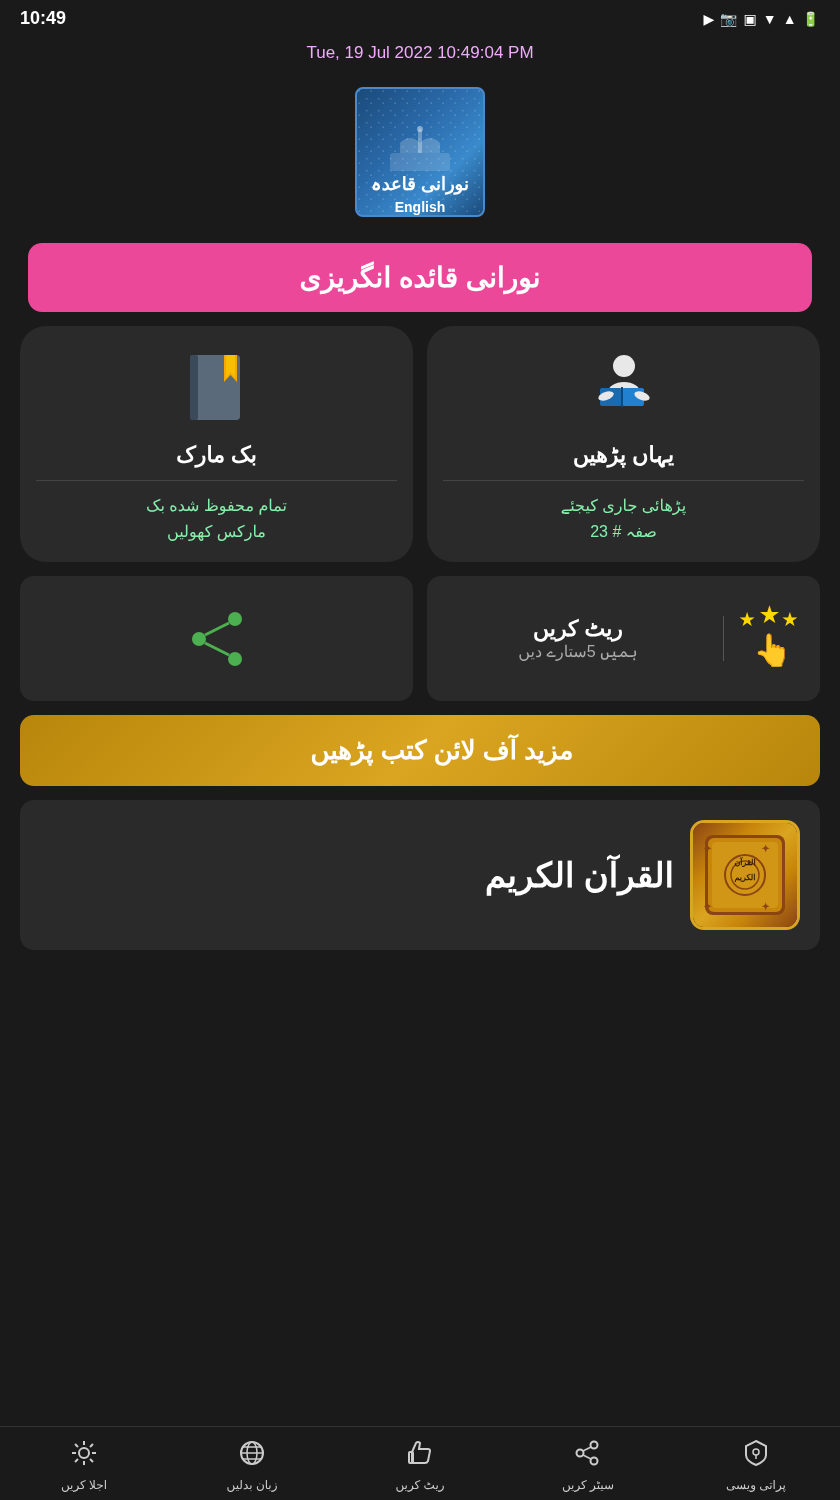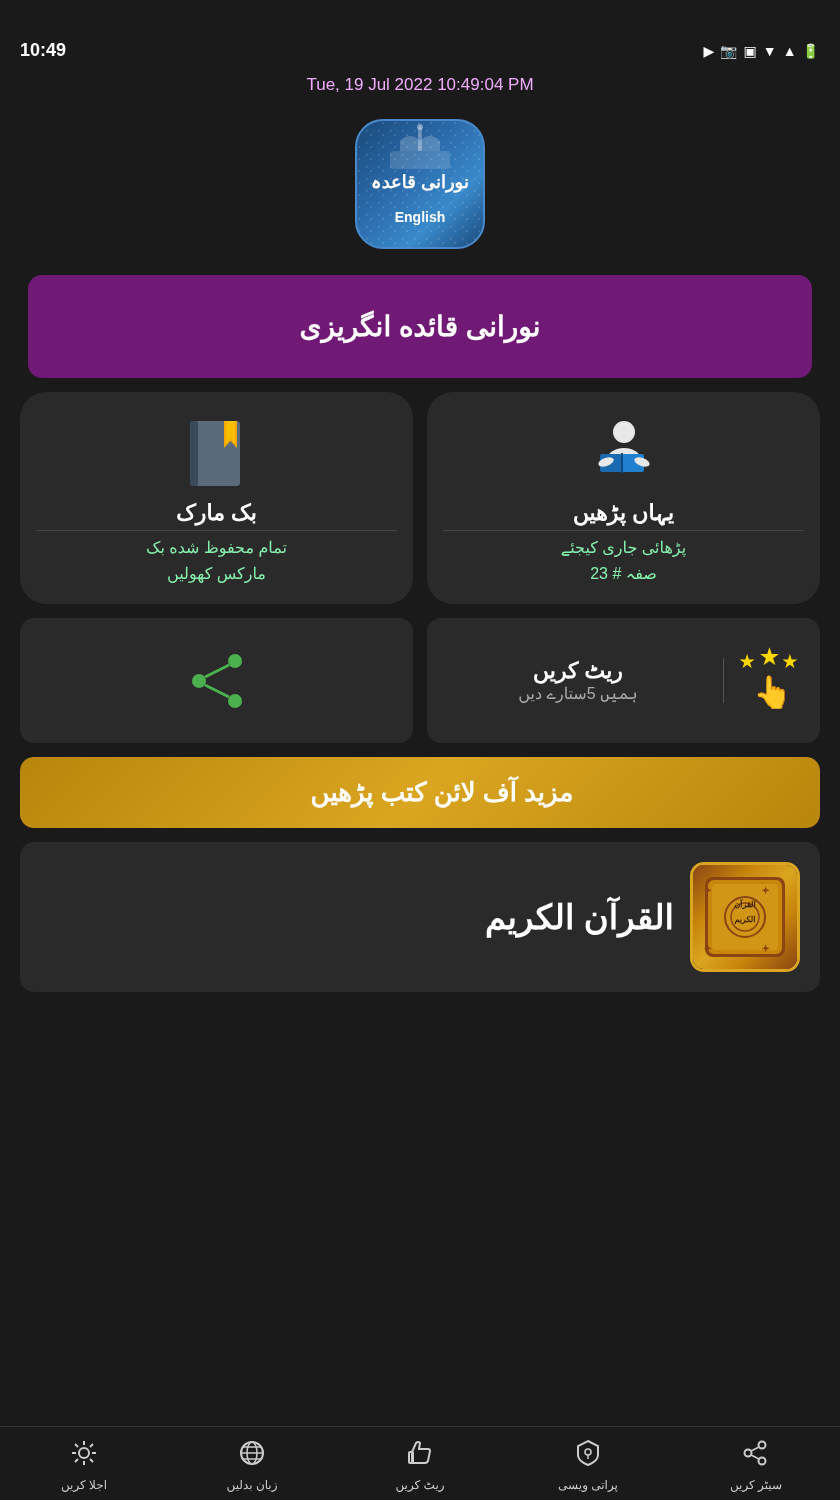--- a/index.html
+++ b/index.html
@@ -12,21 +12,20 @@
       overflow-x: hidden;
     }
 
     
     .status-bar {
       display: flex;
       justify-content: space-between;
       align-items: center;
       padding: 8px 20px;
       background: #1a1a1a;
-      margin-top: 32px;
     }
     .status-time {
       font-size: 18px;
       font-weight: bold;
       color: #fff;
     }
     .status-icons {
       display: flex;
       align-items: center;
       gap: 6px;
@@ -47,59 +46,59 @@
 
     
     .app-icon-wrap {
       display: flex;
       justify-content: center;
       padding: 18px 0 10px;
     }
     .app-icon {
       width: 130px;
       height: 130px;
-      border-radius: 28px;
+      border-radius: 8px;
       background: linear-gradient(135deg, #1a4a7a 0%, #2a6aaa 40%, #3a8acc 70%, #1a4a7a 100%);
       display: flex;
       flex-direction: column;
       align-items: center;
-      justify-content: flex-start;
+      justify-content: flex-end;
       position: relative;
       overflow: hidden;
       border: 2px solid #4a8acc;
     }
     .app-icon-pattern {
       position: absolute;
       top: 0; left: 0; right: 0; bottom: 0;
       background: 
         radial-gradient(circle at 20% 20%, rgba(255,255,255,0.15) 1px, transparent 1px),
         radial-gradient(circle at 80% 80%, rgba(255,255,255,0.15) 1px, transparent 1px);
       background-size: 12px 12px;
     }
     .app-icon-english {
       font-size: 14px;
       color: #fff;
       font-weight: bold;
       z-index: 1;
-      margin-top: 16px;
+      margin-top: 4px;
     }
     .app-icon-arabic {
       font-size: 22px;
       color: #fff;
       font-weight: bold;
       z-index: 1;
       direction: rtl;
     }
 
     
     .title-banner {
       margin: 16px 28px 10px;
-      background: #701a75;
+      background: #ec4899;
       border-radius: 14px;
-      padding: 35px;
+      padding: 18px;
       text-align: center;
     }
     .title-banner-text {
       font-size: 28px;
       color: #fff;
       direction: rtl;
       font-weight: bold;
     }
 
     
@@ -109,21 +108,21 @@
       gap: 14px;
       margin: 14px 20px;
     }
     .card {
       background: #2a2a2a;
       border-radius: 26px;
       padding: 24px 16px 18px;
       display: flex;
       flex-direction: column;
       align-items: center;
-      gap: 4px;
+      gap: 12px;
       cursor: pointer;
     }
     .card-icon-area {
       width: 80px;
       height: 80px;
       display: flex;
       align-items: center;
       justify-content: center;
     }
     .card-label {
@@ -477,37 +476,37 @@
         <path d="M6 13 L10 4 Q12 2 14 4 L13 10 L22 10 Q24 10 24 12 L22 22 Q21 24 19 24 L7 24 L6 24 Z" fill="none" stroke="#ccc" stroke-width="2"></path>
         <rect x="3" y="13" width="4" height="11" rx="1" fill="none" stroke="#ccc" stroke-width="2"></rect>
       </svg>
     </span>
     <span class="nav-label">ریٹ کریں</span>
   </div>
 
   <div class="nav-item">
     <span class="nav-icon">
       <svg width="28" height="28" viewBox="0 0 28 28">
-        <path d="M14 2 L24 7 L24 16 Q24 22 14 26 Q4 22 4 16 L4 7 Z" fill="none" stroke="#ccc" stroke-width="2"></path>
-        <circle cx="14" cy="13" r="3" fill="none" stroke="#ccc" stroke-width="1.5"></circle>
-        <line x1="14" y1="16" x2="14" y2="20" stroke="#ccc" stroke-width="1.5"></line>
-      </svg>
-    </span>
-    <span class="nav-label">پراتی ویسی</span>
-  </div>
-
-  <div class="nav-item">
-    <span class="nav-icon">
-      <svg width="28" height="28" viewBox="0 0 28 28">
         <text x="14" y="22" font-size="26" text-anchor="middle" fill="none" stroke="#ccc" stroke-width="0.5">
         </text>
         <circle cx="20" cy="6" r="3.5" fill="none" stroke="#ccc" stroke-width="2"></circle>
         <circle cx="6" cy="14" r="3.5" fill="none" stroke="#ccc" stroke-width="2"></circle>
         <circle cx="20" cy="22" r="3.5" fill="none" stroke="#ccc" stroke-width="2"></circle>
         <line x1="17" y1="8" x2="9" y2="12" stroke="#ccc" stroke-width="1.5"></line>
         <line x1="17" y1="20" x2="9" y2="16" stroke="#ccc" stroke-width="1.5"></line>
       </svg>
     </span>
     <span class="nav-label">سیٹر کریں</span>
   </div>
 
+  <div class="nav-item">
+    <span class="nav-icon">
+      <svg width="28" height="28" viewBox="0 0 28 28">
+        <path d="M14 2 L24 7 L24 16 Q24 22 14 26 Q4 22 4 16 L4 7 Z" fill="none" stroke="#ccc" stroke-width="2"></path>
+        <circle cx="14" cy="13" r="3" fill="none" stroke="#ccc" stroke-width="1.5"></circle>
+        <line x1="14" y1="16" x2="14" y2="20" stroke="#ccc" stroke-width="1.5"></line>
+      </svg>
+    </span>
+    <span class="nav-label">پراتی ویسی</span>
+  </div>
+
 
 </div>
 
 </body></html>

